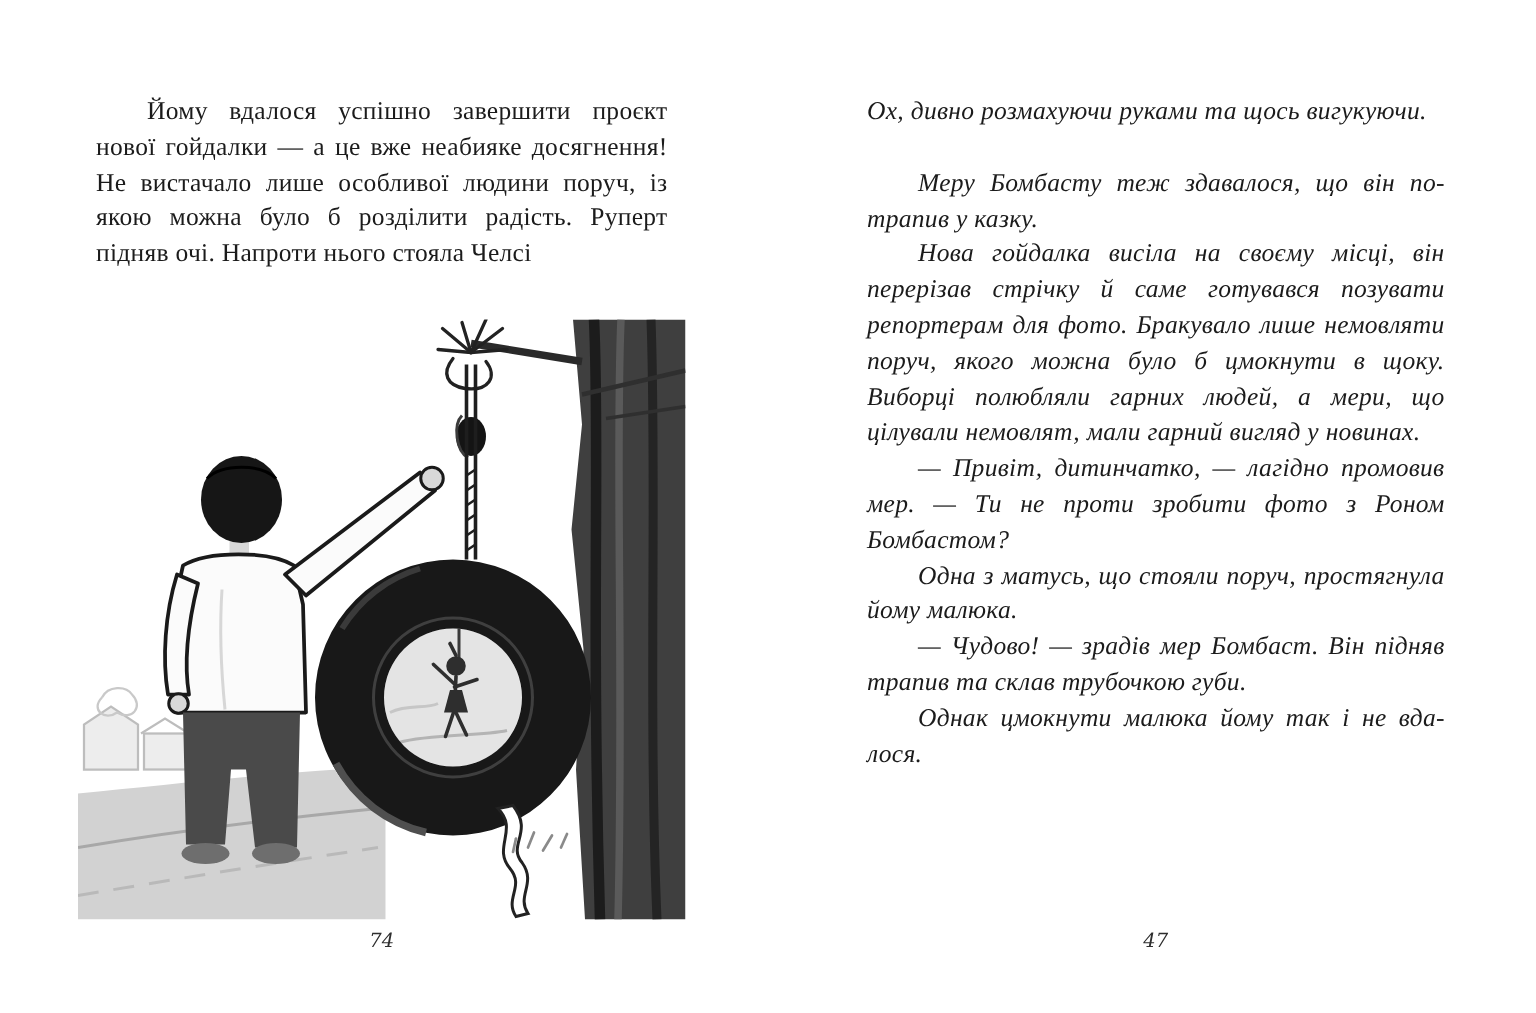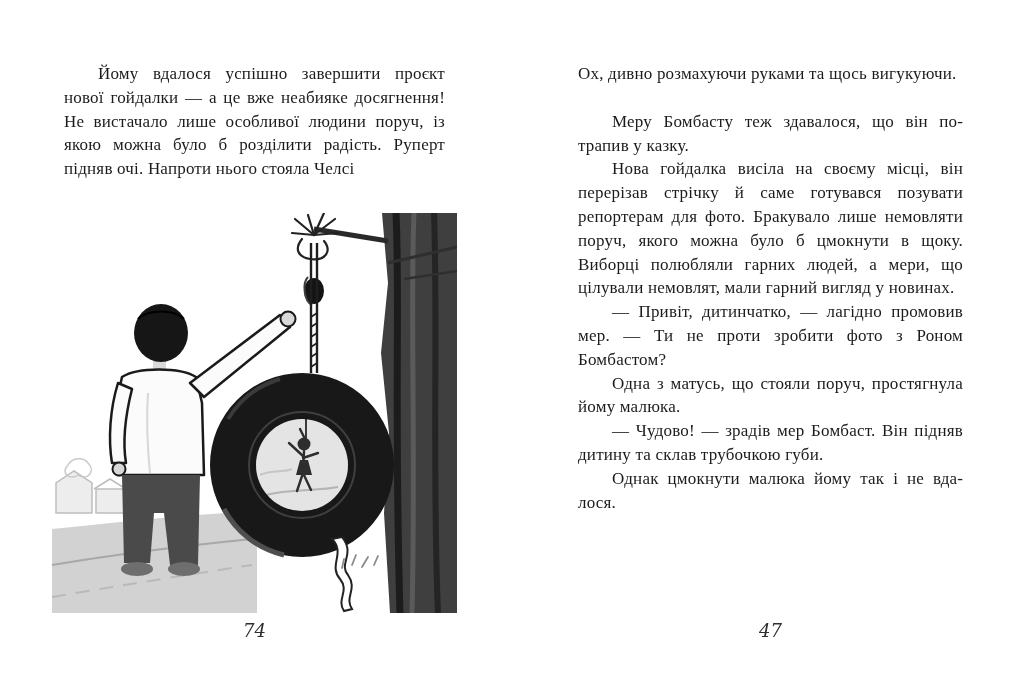--- a/index.html
+++ b/index.html
@@ -6,30 +6,30 @@
   html,body { width:1024px; height:675px; background:#ffffff; }
   .spread {
     position:relative; width:1024px; height:675px; background:#ffffff; overflow:hidden;
     font-family:"Liberation Serif","DejaVu Serif",serif; color:#1b1b1b;
   }
   .page { position:absolute; top:0; height:675px; }
   .page-left  { left:0;   width:512px; }
   .page-right { left:512px; width:512px; }
   .text-block { position:absolute; top:62px; }
   .page-left  .text-block { left:64px; width:381px; }
-  .page-right .text-block { left:66px; width:385px; }
+  .page-right .text-block { left:66px; width:385px;font-style:italic; }
   .para {
     font-size:17px; line-height:23.8px; text-align:justify;
     letter-spacing:0.2px; hyphens:manual; -webkit-hyphens:manual;
   }
   .indent { text-indent:34px; }
   .gap-above { margin-top:24px; }
   .page-number {
     position:absolute; top:620px; text-align:center;
-    font-size:18px; font-style:italic; color:#2e2e2e;
+    font-size:13px; font-style:italic; color:#2e2e2e;
     font-family:"DejaVu Serif","Liberation Serif",serif;
   }
   .page-left  .page-number { left:64px; width:381px; }
   .page-right .page-number { left:66px; width:385px; }
   .illustration { position:absolute; left:52px; top:213px; width:405px; height:400px; }
   .illustration svg { display:block; }
 </style>
 </head>
 <body>
 
@@ -149,20 +149,20 @@
     <div class="page-number">74</div>
   </section>
 
   <section class="page page-right">
     <div class="text-block">
       <p class="para">Ох, дивно розмахуючи руками та щось вигу­куючи.</p>
       <p class="para indent gap-above">Меру Бомбасту теж здавалося, що він по­трапив у казку.</p>
       <p class="para indent">Нова гойдалка висіла на своєму місці, він перерізав стрічку й саме готувався позува­ти репортерам для фото. Бракувало лише не­мовляти поруч, якого можна було б цмокну­ти в щоку. Виборці полюбляли гарних людей, а мери, що цілували немовлят, мали гарний вигляд у новинах.</p>
       <p class="para indent">— Привіт, дитинчатко, — лагідно промовив мер. — Ти не проти зробити фото з Роном Бомбастом?</p>
       <p class="para indent">Одна з матусь, що стояли поруч, простягну­ла йому малюка.</p>
-      <p class="para indent">— Чудово! — зрадів мер Бомбаст. Він під­няв дитину та склав трубочкою губи.</p>
+      <p class="para indent">— Чудово! — зрадів мер Бомбаст. Він під­няв трапив та склав трубочкою губи.</p>
       <p class="para indent">Однак цмокнути малюка йому так і не вда­лося.</p>
     </div>
 
     <div class="page-number">47</div>
   </section>
 
 </div>
 
 </body></html>

